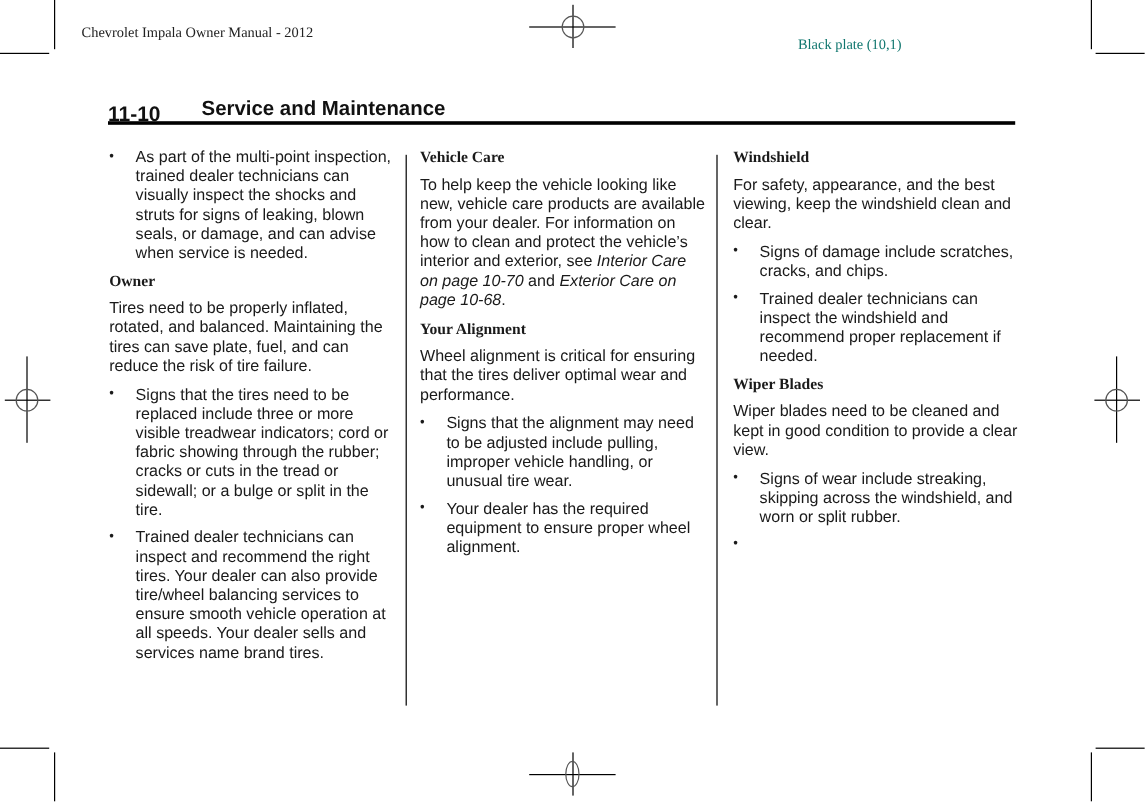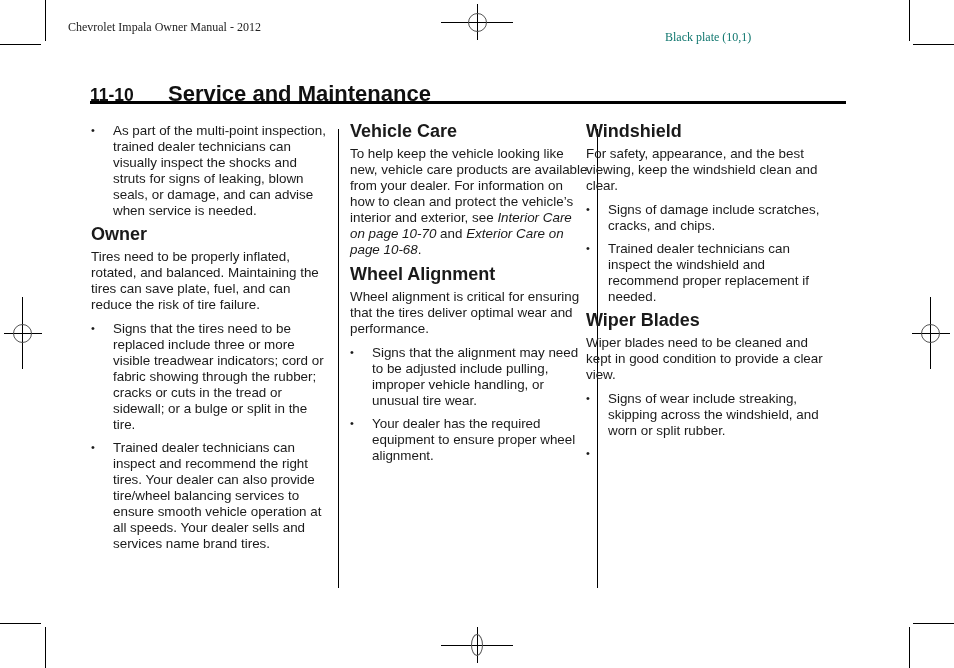--- a/index.html
+++ b/index.html
@@ -10,30 +10,30 @@
     .reg { position: absolute; }
     .reg .h { position: absolute; background: #000; height: 1px; }
     .reg .v { position: absolute; background: #000; width: 1px; }
     .reg .c { position: absolute; border: 1px solid #555; border-radius: 50%; }
 
     .plate-left { position: absolute; left: 68px; top: 20px; font-family: "Liberation Serif", serif; font-size: 12px; color: #222; }
     .plate-right { position: absolute; left: 665px; top: 30px; font-family: "Liberation Serif", serif; font-size: 12px; color: #0f766e; }
 
     .page-head { position: absolute; left: 90px; top: 81px; width: 756px; height: 22px; }
     .page-num { position: absolute; left: 0; top: 4px; font-size: 17.5px; font-weight: bold; color: #111; }
-    .page-title { position: absolute; left: 78px; top: 0; font-size: 22px; font-weight: bold; color: #111; }
+    .page-title { position: absolute; left: 78px; top: 0; font-size: 17px; font-weight: bold; color: #111; }
     .head-rule { position: absolute; left: 90px; top: 101px; width: 756px; height: 3px; background: #000; }
 
     .col { position: absolute; top: 123px; font-size: 13.4px; line-height: 16px; color: #1a1a1a; }
     .col1 { left: 91px; width: 240px; }
     .col2 { left: 350px; width: 240px; }
-    .col3 { left: 586px; width: 240px; }
+    .col3 { left: 611px; width: 240px; }
     .divider { position: absolute; background: #000; width: 1px; }
 
-    .sec-h { font-weight: bold; font-size: 18px; line-height: 16px; margin-bottom: 7px; }
+    .sec-h { font-weight: bold; font-size: 13px; line-height: 16px; margin-bottom: 7px; font-family: Liberation Serif, serif; }
     .para { margin-bottom: 6px; }
     .bullet { position: relative; padding-left: 22px; margin-bottom: 7px; }
     .bullet .dot { position: absolute; left: 0; top: -1px; font-size: 11px; }
     .col .gap { height: 2px; }
     i { font-style: italic; }
   </style>
 </head>
 <body>
 
 <div class="crop" style="left:45px;top:0;width:1px;height:41px;"></div>
@@ -93,21 +93,21 @@
   <div class="bullet">
     <span class="dot">•</span>
     <span>Trained dealer technicians can inspect and recommend the right tires. Your dealer can also provide tire/wheel balancing services to ensure smooth vehicle operation at all speeds. Your dealer sells and services name brand tires.</span>
   </div>
 </div>
 
 <div class="col col2">
   <div class="sec-h">Vehicle Care</div>
   <div class="para"><span>To help keep the vehicle looking like new, vehicle care products are available from your dealer. For information on how to clean and protect the vehicle’s interior and exterior, see </span><i>Interior Care on page 10-70</i><span> and </span><i>Exterior Care on page 10-68</i><span>.</span></div>
   <div class="gap"></div>
-  <div class="sec-h">Wheel Alignment</div>
+  <div class="sec-h">Your Alignment</div>
   <div class="para">Wheel alignment is critical for ensuring that the tires deliver optimal wear and performance.</div>
   <div class="gap"></div>
   <div class="bullet">
     <span class="dot">•</span>
     <span>Signs that the alignment may need to be adjusted include pulling, improper vehicle handling, or unusual tire wear.</span>
   </div>
   <div class="bullet">
     <span class="dot">•</span>
     <span>Your dealer has the required equipment to ensure proper wheel alignment.</span>
   </div>

